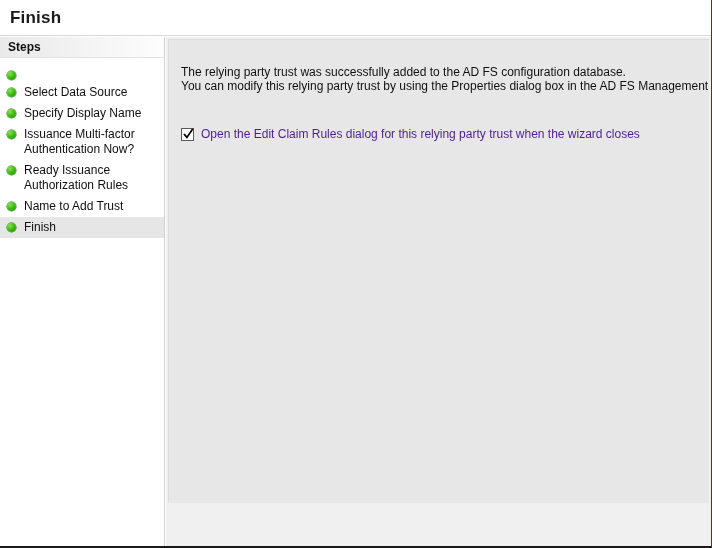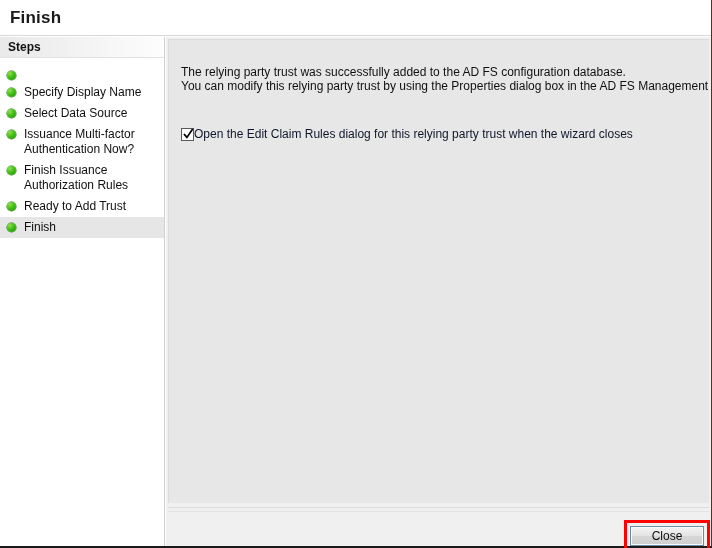--- a/index.html
+++ b/index.html
@@ -166,21 +166,22 @@
     position: absolute;
     left: 1px;
     top: -1px;
     width: 11px;
     height: 13px;
     display: block;
   }
   .checkbox-label {
     font-size: 12px;
     line-height: 15px;
-    color: #0f172a;
+    color: #4c1d95;
+    margin-left: 7px;
     white-space: nowrap;
   }
 
   
   .footer {
     position: absolute;
     left: 2px;
     top: 470px;
     width: 541px;
     height: 39px;
@@ -242,43 +243,43 @@
         <div class="steps-label">Steps</div>
       </div>
       <div class="steps-list">
 
         <div class="step-item">
           <span class="step-bullet"></span>
         </div>
 
         <div class="step-item">
           <span class="step-bullet"></span>
+          <span class="step-text">Select Data Source</span>
+        </div>
+
+        <div class="step-item">
+          <span class="step-bullet"></span>
           <span class="step-text">Specify Display Name</span>
-        </div>
-
-        <div class="step-item">
-          <span class="step-bullet"></span>
-          <span class="step-text">Select Data Source</span>
         </div>
 
         <div class="step-item">
           <span class="step-bullet"></span>
           <span class="step-text">Issuance Multi-factor
 Authentication Now?</span>
         </div>
 
         <div class="step-item">
           <span class="step-bullet"></span>
-          <span class="step-text">Finish Issuance
+          <span class="step-text">Ready Issuance
 Authorization Rules</span>
         </div>
 
         <div class="step-item">
           <span class="step-bullet"></span>
-          <span class="step-text">Ready to Add Trust</span>
+          <span class="step-text">Name to Add Trust</span>
         </div>
 
         <div class="step-item current">
           <span class="step-bullet"></span>
           <span class="step-text">Finish</span>
         </div>
 
       </div>
     </div>
 
@@ -291,21 +292,16 @@
         <div class="checkbox-row">
           <span class="checkbox">
             <svg class="tick" viewBox="0 0 11 13" xmlns="http://www.w3.org/2000/svg">
               <path d="M1.5 6.6 L3.9 9.4 L9.2 1.8" stroke="#000000" stroke-width="1.7" fill="none" stroke-linecap="square"></path>
             </svg>
           </span>
           <span class="checkbox-label">Open the Edit Claim Rules dialog for this relying party trust when the wizard closes</span>
         </div>
       </div>
 
-      <div class="footer">
-        <div class="sep"></div>
-        <div class="close-highlight"></div>
-        <button class="close-button" type="button">Close</button>
-      </div>
 
     </div>
   </div>
 </div>
 
 </body></html>

